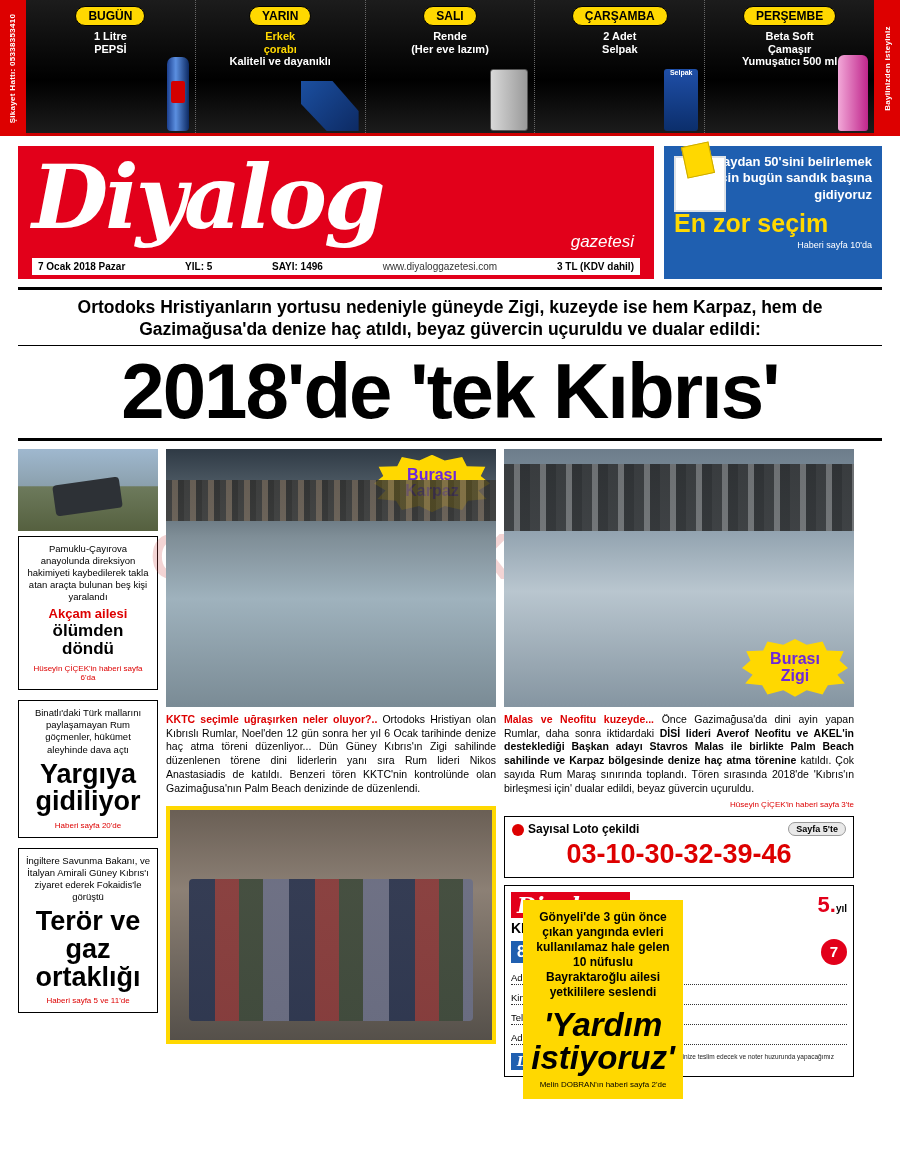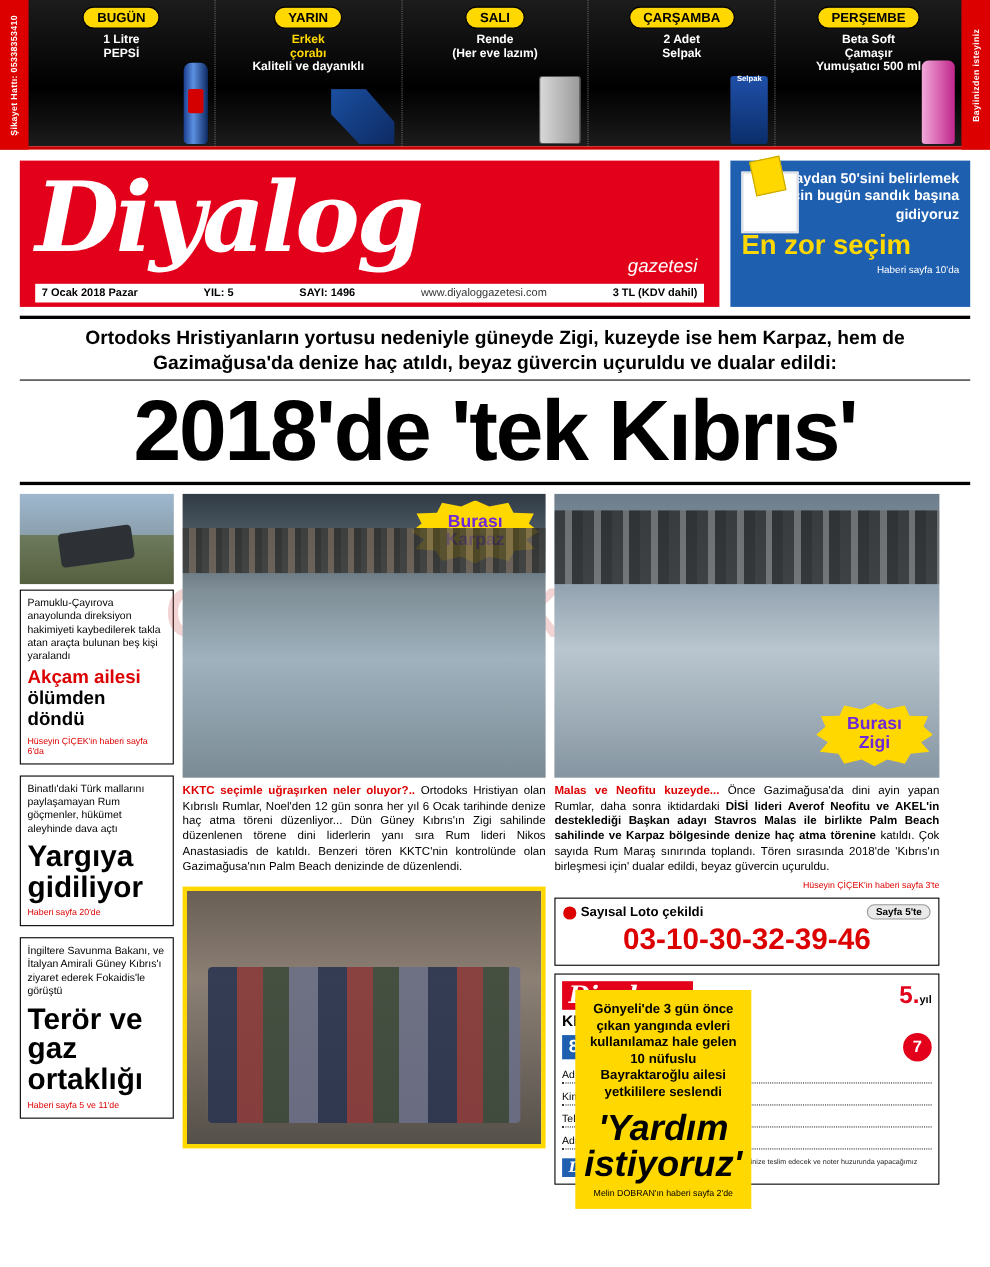--- a/index.html
+++ b/index.html
@@ -96,23 +96,23 @@
     font-family:"Liberation Sans", sans-serif;
   }
 
   
   .grid { display:flex; gap:8px; margin-top:8px; }
   .col-left { width:140px; }
   .col-mid { width:330px; }
   .col-right { width:350px; }
 
   .photo { position:relative; overflow:hidden; }
-  .cap-box { border:1px solid #000; padding:6px 6px 7px; margin-top:5px; text-align:left; }
+  .cap-box { border:1px solid #000; padding:6px 6px 7px; margin-top:5px; text-align:center; }
   .cap-small { font-size:9.5px; line-height:1.28; }
-  .cap-red { color:#d00; font-weight:bold; font-size:17px; line-height:1.1; margin-top:4px;}
+  .cap-red { color:#d00; font-weight:bold; font-size:13px; line-height:1.1; margin-top:4px;}
   .cap-black { font-weight:bold; font-size:17px; line-height:1.1; }
   .cap-ref { color:#d00; font-size:8px; margin-top:5px; }
   .big-head { font-size:27px; font-weight:bold; line-height:1.02; margin-top:5px; }
 
   .burst {
     position:absolute; background:#ffd800; color:#6d28d9; font-weight:bold;
     font-size:16px; text-align:center; padding:12px 14px; line-height:1.05;
     clip-path: polygon(50% 0%,61% 10%,76% 4%,80% 20%,96% 21%,92% 37%,100% 50%,90% 62%,97% 77%,81% 80%,76% 96%,61% 89%,50% 100%,39% 89%,24% 96%,19% 80%,3% 77%,10% 62%,0% 50%,8% 37%,4% 21%,20% 20%,24% 4%,39% 10%);
   }
 

